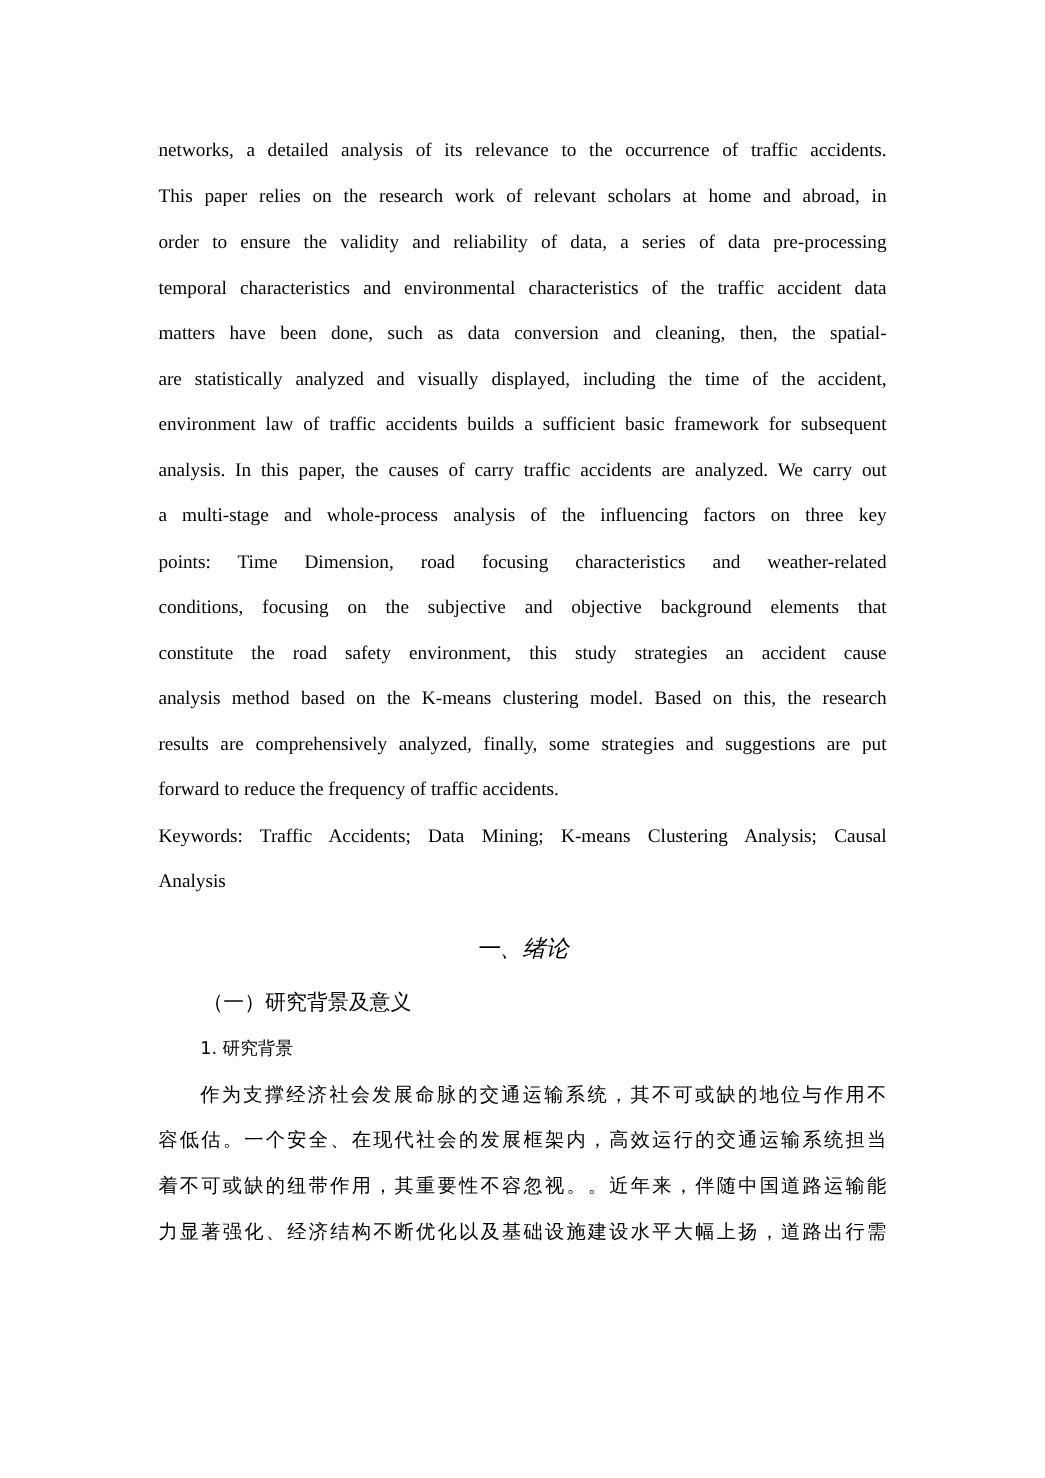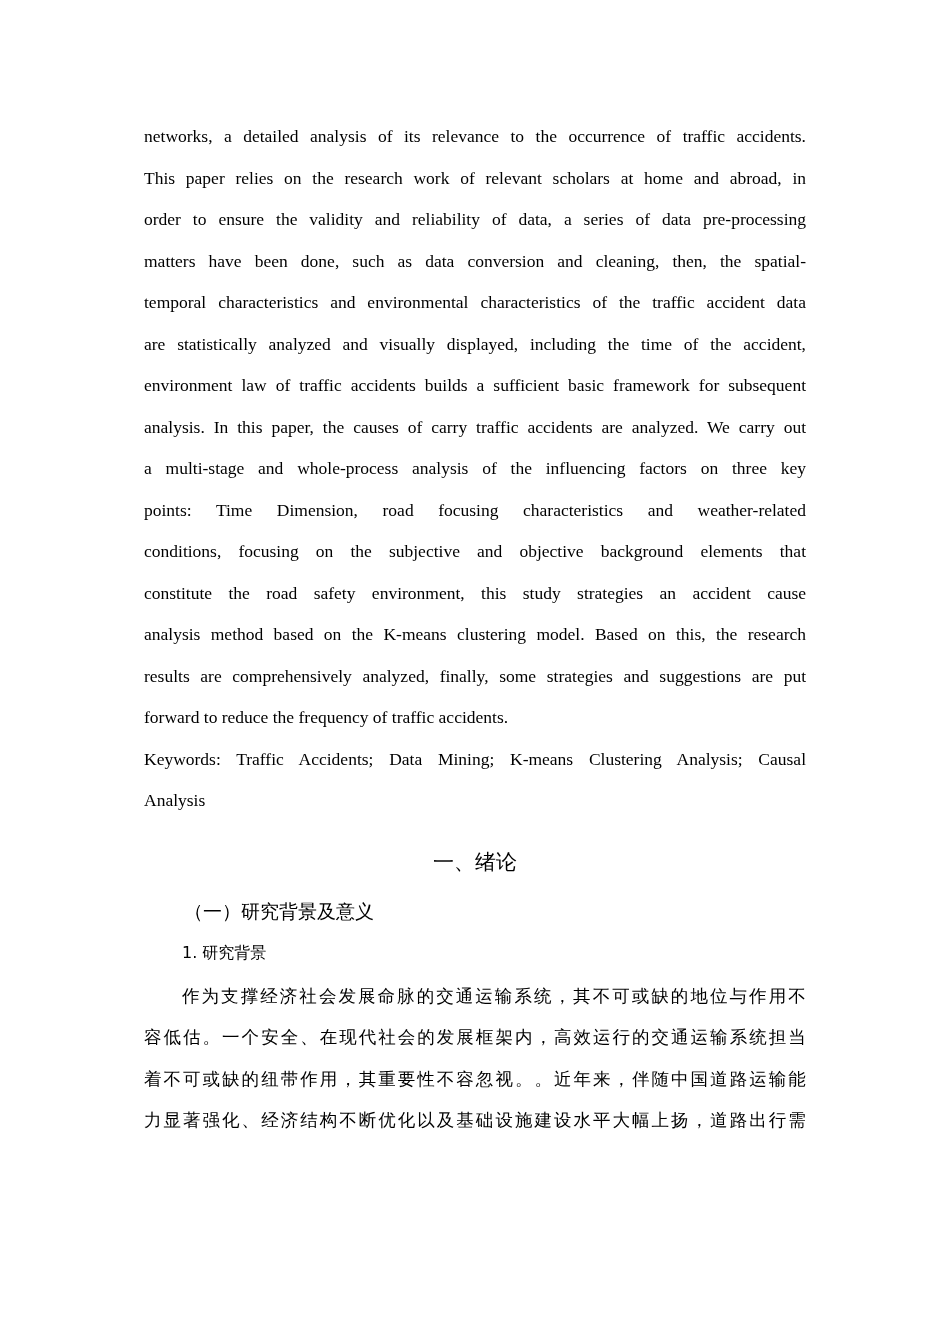--- a/index.html
+++ b/index.html
@@ -15,20 +15,21 @@
     white-space: nowrap;
   }
   .en-line.last { text-align-last: left; }
   .heading1 {
     font-family: "DejaVu Sans", sans-serif;
     font-size: 21px;
     text-align: center;
     margin-top: 20px;
     height: 40px;
     line-height: 40px;
+    font-style: italic;
   }
   .heading2 {
     font-family: "DejaVu Sans", sans-serif;
     font-size: 19px;
     margin-top: 14px;
     padding-left: 40px;
     height: 30px;
     line-height: 30px;
   }
   .heading3 {
@@ -54,22 +55,22 @@
 </style>
 </head>
 <body>
 
 <div class="page">
 
   <div>
     <div class="en-line">networks, a detailed analysis of its relevance to the occurrence of traffic accidents.</div>
     <div class="en-line">This paper relies on the research work of relevant scholars at home and abroad, in</div>
     <div class="en-line">order to ensure the validity and reliability of data, a series of data pre-processing</div>
+    <div class="en-line">temporal characteristics and environmental characteristics of the traffic accident data</div>
     <div class="en-line">matters have been done, such as data conversion and cleaning, then, the spatial-</div>
-    <div class="en-line">temporal characteristics and environmental characteristics of the traffic accident data</div>
     <div class="en-line">are statistically analyzed and visually displayed, including the time of the accident,</div>
     <div class="en-line">environment law of traffic accidents builds a sufficient basic framework for subsequent</div>
     <div class="en-line">analysis. In this paper, the causes of carry traffic accidents are analyzed. We carry out</div>
     <div class="en-line">a multi-stage and whole-process analysis of the influencing factors on three key</div>
     <div class="en-line">points: Time Dimension, road focusing characteristics and weather-related</div>
     <div class="en-line">conditions, focusing on the subjective and objective background elements that</div>
     <div class="en-line">constitute the road safety environment, this study strategies an accident cause</div>
     <div class="en-line">analysis method based on the K-means clustering model. Based on this, the research</div>
     <div class="en-line">results are comprehensively analyzed, finally, some strategies and suggestions are put</div>
     <div class="en-line last">forward to reduce the frequency of traffic accidents.</div>

